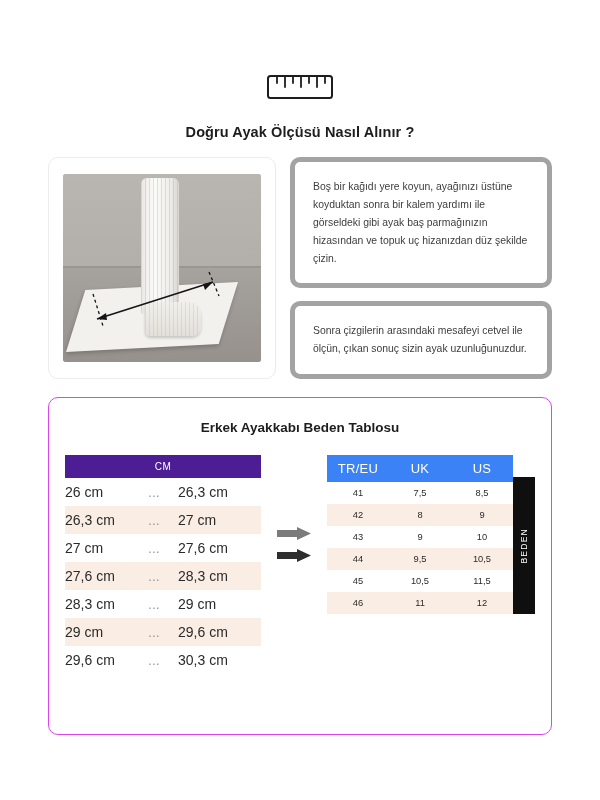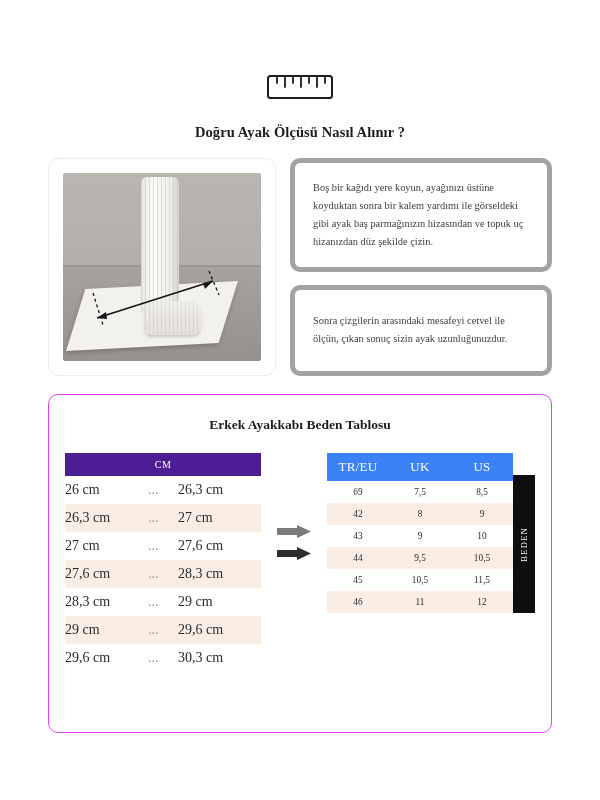--- a/index.html
+++ b/index.html
@@ -9,21 +9,20 @@
     background: #ffffff;
     font-family: "Liberation Sans", sans-serif;
     color: #231f20;
   }
   .page {
     position: relative;
     width: 600px;
     height: 800px;
     background: #ffffff;
     padding: 0;
-    font-family: Liberation Serif, serif;
   }
 
   
   .header {
     padding-top: 70px;
     display: flex;
     flex-direction: column;
     align-items: center;
   }
   .ruler-icon {
@@ -351,21 +350,21 @@
         <table class="size-table">
           <thead>
             <tr>
               <th>TR/EU</th>
               <th>UK</th>
               <th>US</th>
             </tr>
           </thead>
           <tbody>
             <tr class="plain">
-              <td>69</td>
+              <td>41</td>
               <td>7,5</td>
               <td>8,5</td>
             </tr>
             <tr class="alt">
               <td>42</td>
               <td>8</td>
               <td>9</td>
             </tr>
             <tr class="plain">
               <td>43</td>

